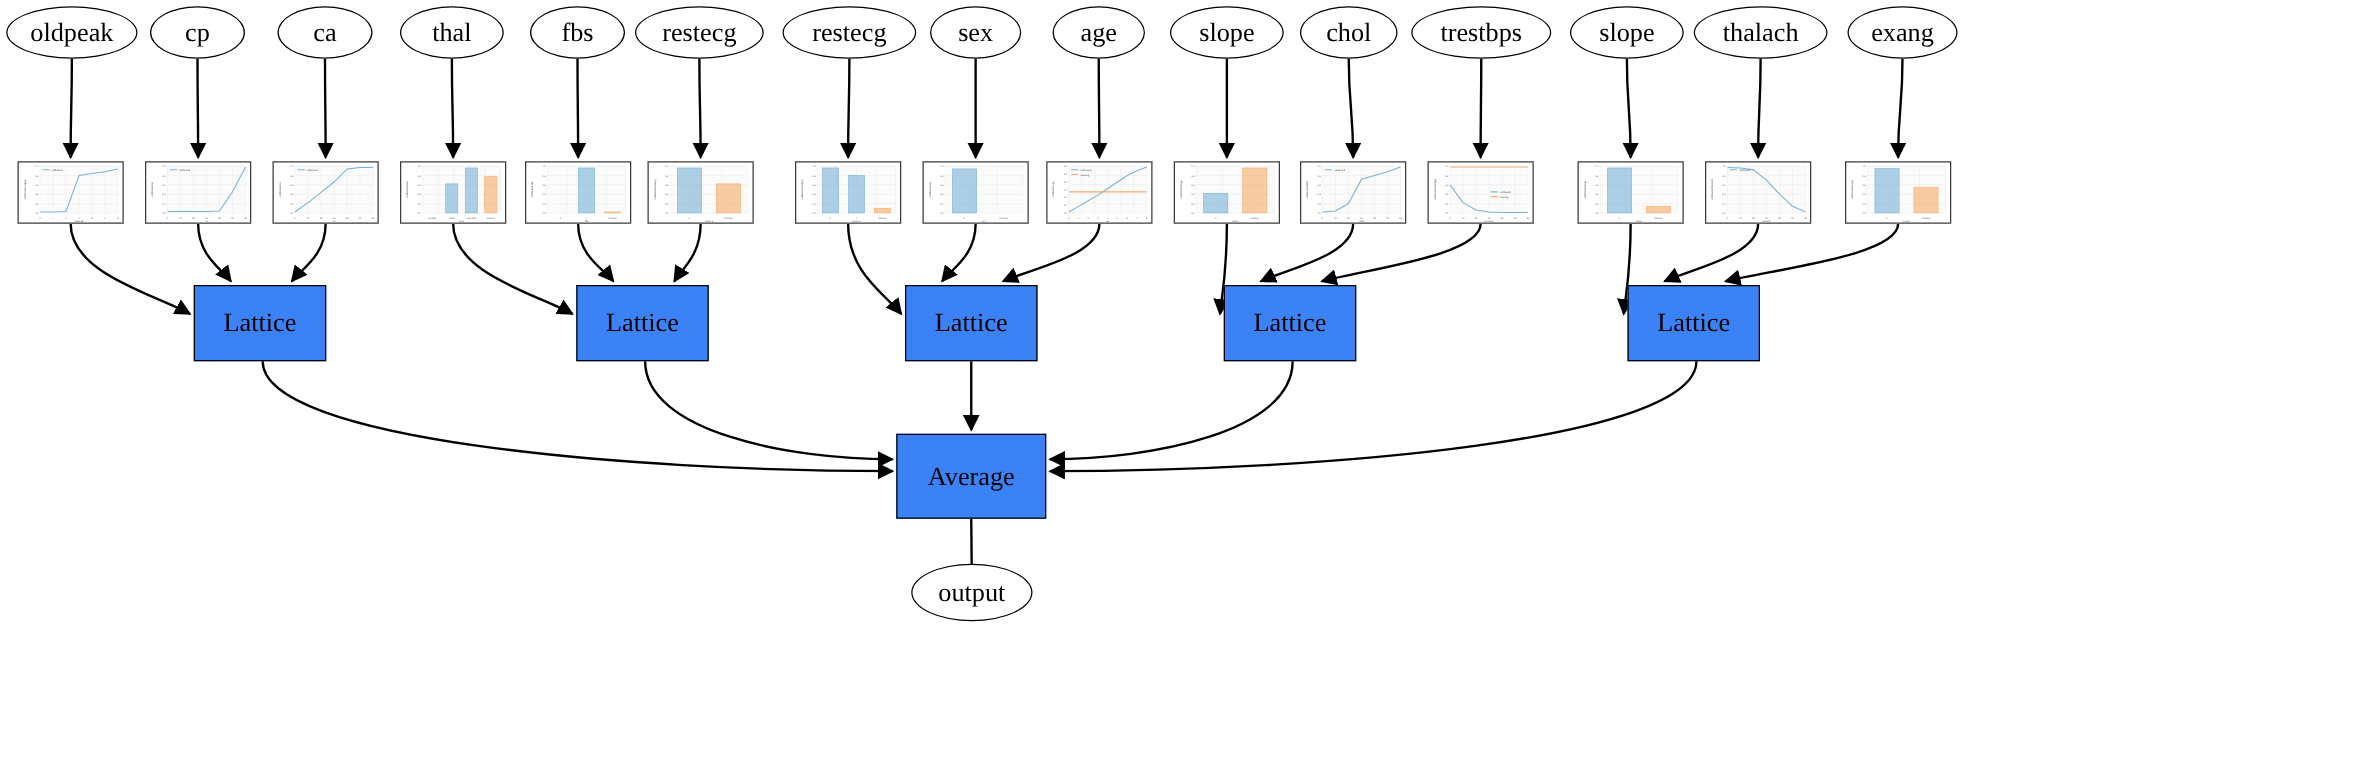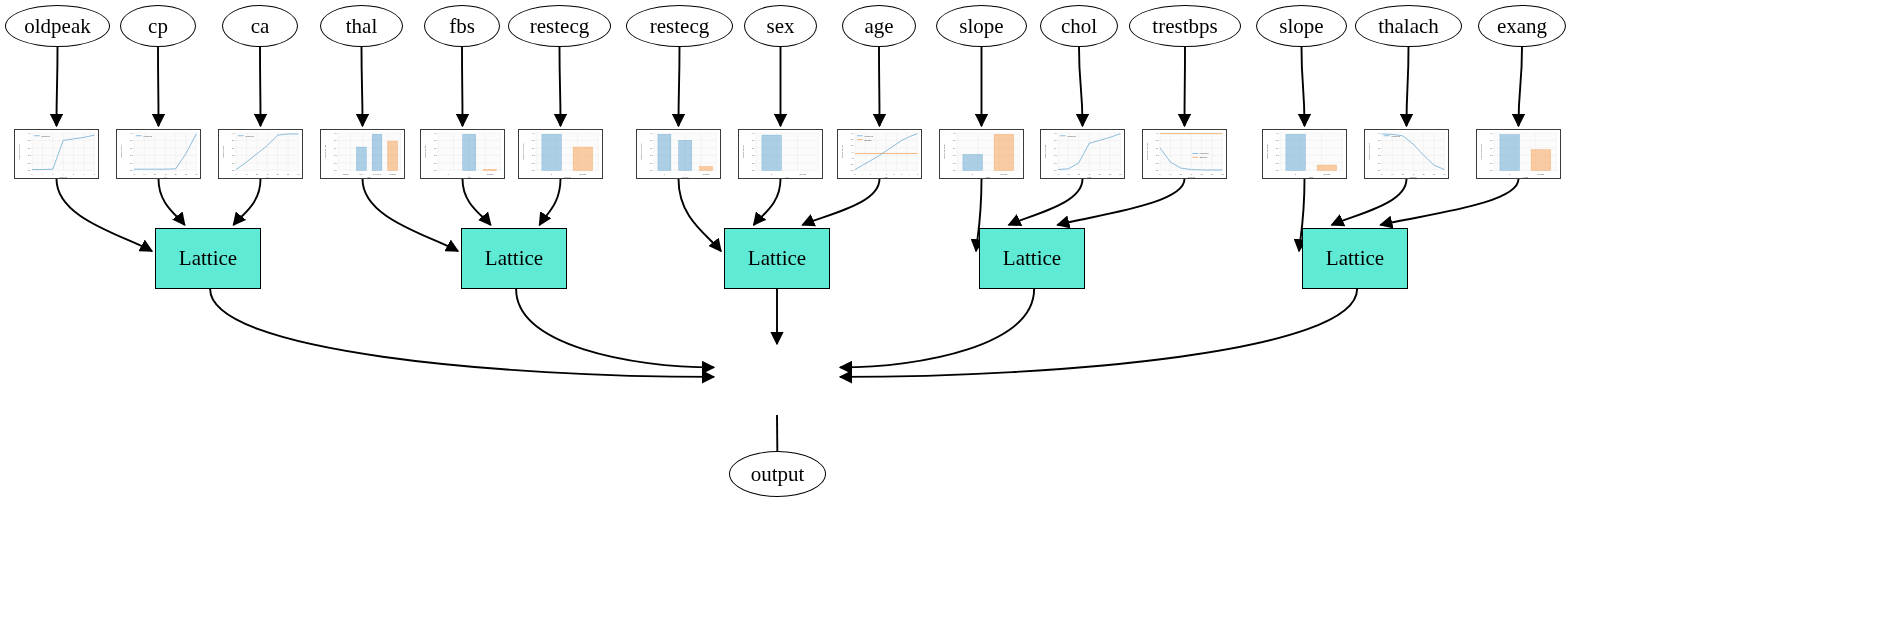--- a/index.html
+++ b/index.html
@@ -7,21 +7,21 @@
   body{width:1884px;height:627px;overflow:hidden;
        font-family:"Liberation Serif","DejaVu Serif",serif;}
   #stage{position:relative;width:1504px;height:627px;}
   svg#wires{position:absolute;left:0;top:0;width:1884px;height:627px;pointer-events:none;}
 
   .node-ellipse{position:absolute;border:1.6px solid #000;border-radius:50%;
       background:#fff;display:flex;align-items:center;justify-content:center;
       box-sizing:border-box;}
   .node-ellipse span{font-size:21px;color:#000;line-height:1;white-space:nowrap;}
 
-  .node-box{position:absolute;border:1.7px solid #000;background:#5eead4;
+  .node-box{position:absolute;border:1.7px solid #000;background:#3b82f6;
       display:flex;align-items:center;justify-content:center;box-sizing:border-box;}
   .node-box span{font-size:21px;color:#000;line-height:1;white-space:nowrap;}
 
   .plot{position:absolute;border:1.4px solid #3b3b3b;background:#ffffff;
         box-sizing:border-box;overflow:hidden;}
   .plot svg{display:block;width:100%;height:100%;}
 </style>
 </head>
 <body>
 
@@ -615,18 +615,21 @@
   <div class="node-box" style="left:724px;top:228px;width:106px;height:61px;">
       <span>Lattice</span>
     </div>
   <div class="node-box" style="left:979px;top:228px;width:106px;height:61px;">
       <span>Lattice</span>
     </div>
   <div class="node-box" style="left:1302px;top:228px;width:106px;height:61px;">
       <span>Lattice</span>
     </div>
 
+  <div class="node-box" style="left:717px;top:347px;width:120px;height:68px;">
+      <span>Average</span>
+    </div>
 
   <div class="node-ellipse" style="left:729px;top:451px;width:97px;height:46px;">
       <span>output</span>
     </div>
 
 </div>
 
 </body></html>

